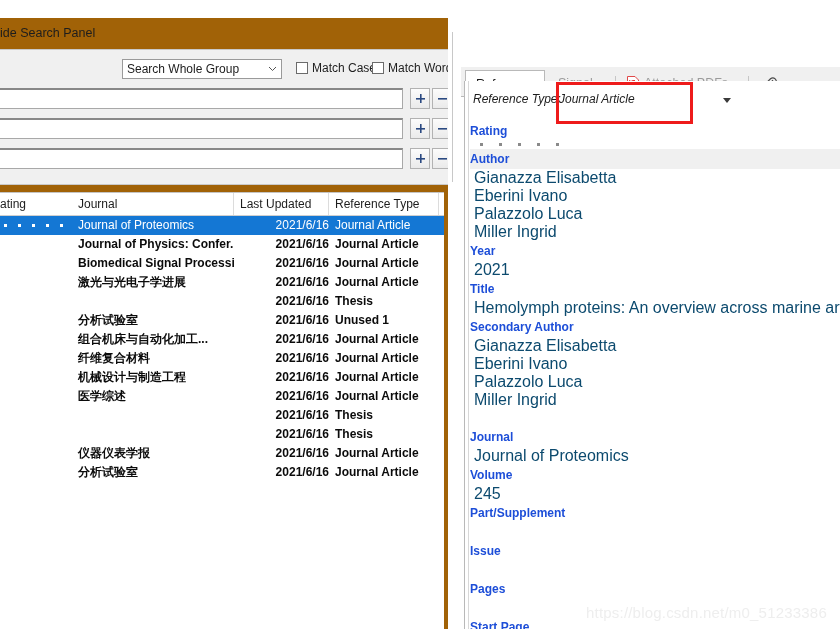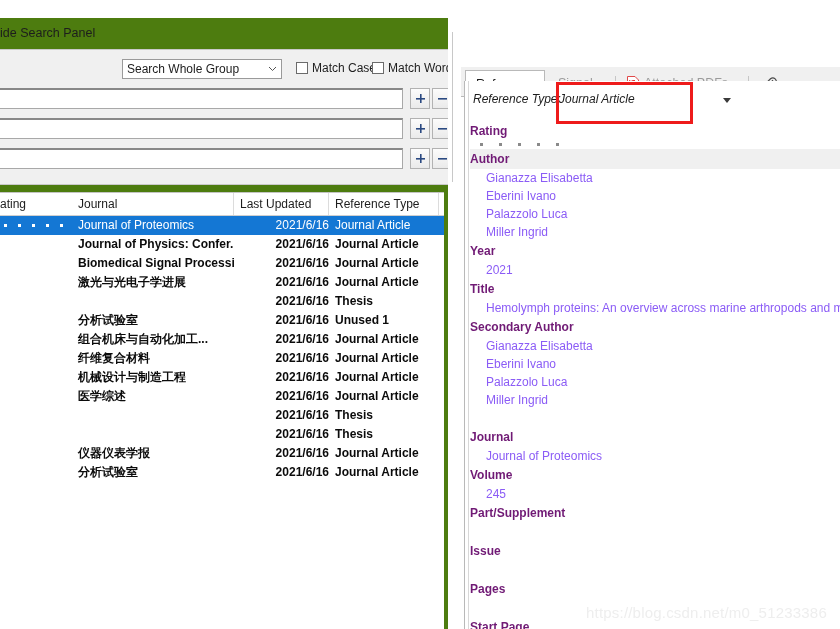--- a/index.html
+++ b/index.html
@@ -23,21 +23,21 @@
 
   
   .top-strip {
     position: absolute; left: 0; top: 0; width: 840px; height: 18px;
     background: #ffffff;
   }
 
   
   .left-pane {
     position: absolute; left: 0; top: 18px; width: 455px; height: 611px;
-    background: #4d7c0f;
+    background: #a16207;
   }
 
   .hide-search-label {
     position: absolute; left: 0; top: 8px;
     font-size: 12.5px; color: #1d1d1d;
     white-space: nowrap;
   }
 
   
   .search-panel {
@@ -248,28 +248,28 @@
     position: absolute; left: 83px; top: -7px; width: 137px; height: 42px;
     border: 3px solid #ee1b1b;
     box-sizing: border-box;
     pointer-events: none;
   }
 
   .fields {
     position: absolute; left: 5px; top: 40px; width: 371px;
   }
   .f-head {
-    font-size: 12px; font-weight: bold; color: #701a75;
+    font-size: 12px; font-weight: bold; color: #1d4ed8;
     padding: 3px 0 2px 0;
     line-height: 15px;
   }
   .f-head.shaded { background: #f0f0f0; }
   .f-val {
-    font-size: 12px; color: #8b5cf6;
-    padding: 1px 0 1px 16px;
+    font-size: 16px; color: #0c4a6e;
+    padding: 1px 0 1px 4px;
     line-height: 16px;
     white-space: nowrap; overflow: hidden;
   }
   .rating-row {
     padding: 2px 0 3px 10px;
     display: flex; gap: 16px;
   }
   .rating-row i { display:block; width:3px; height:3px; background:#8a8a8a; }
 
   .watermark {

